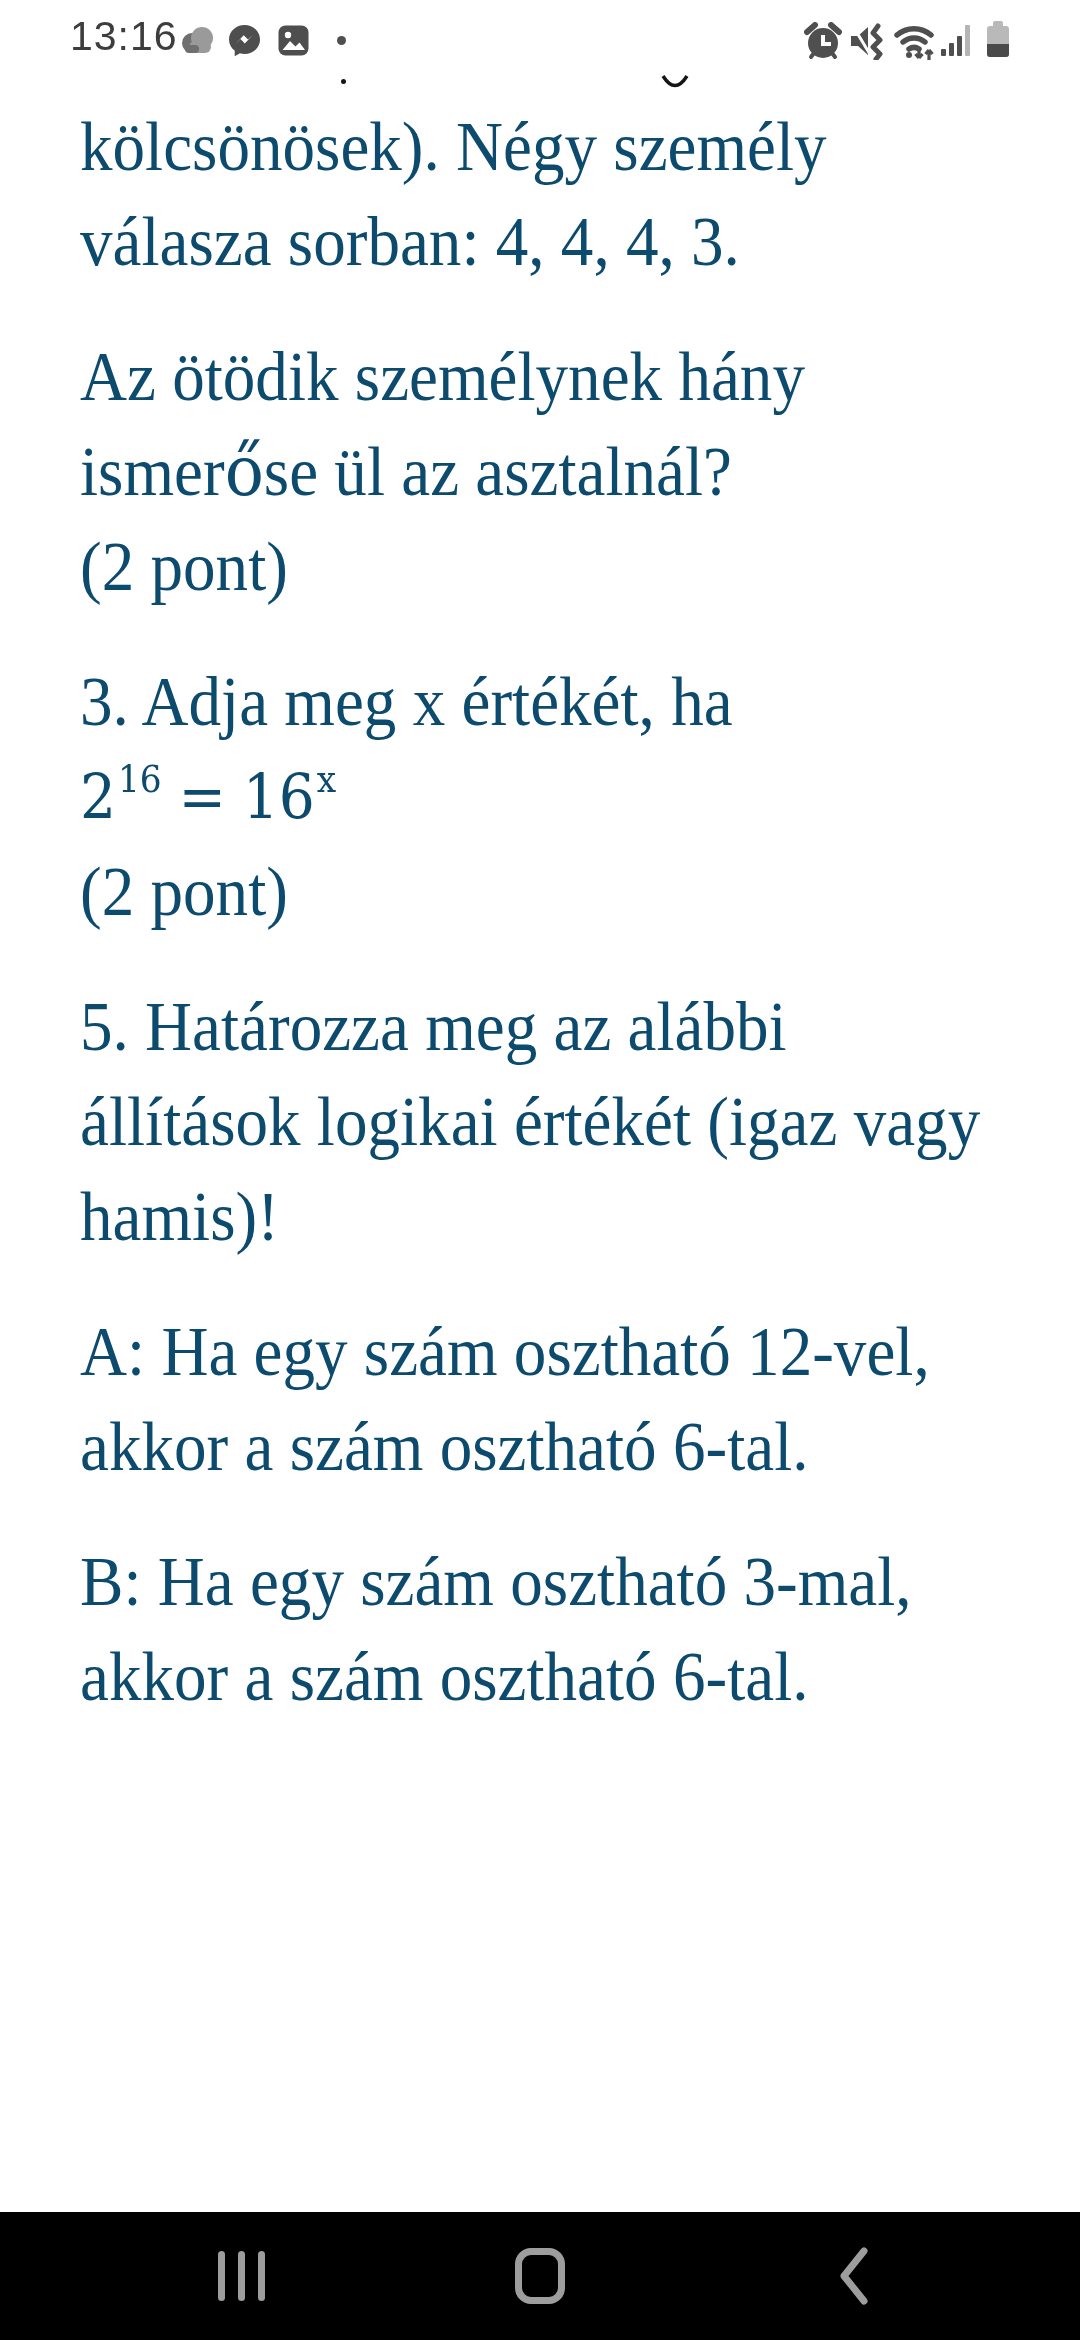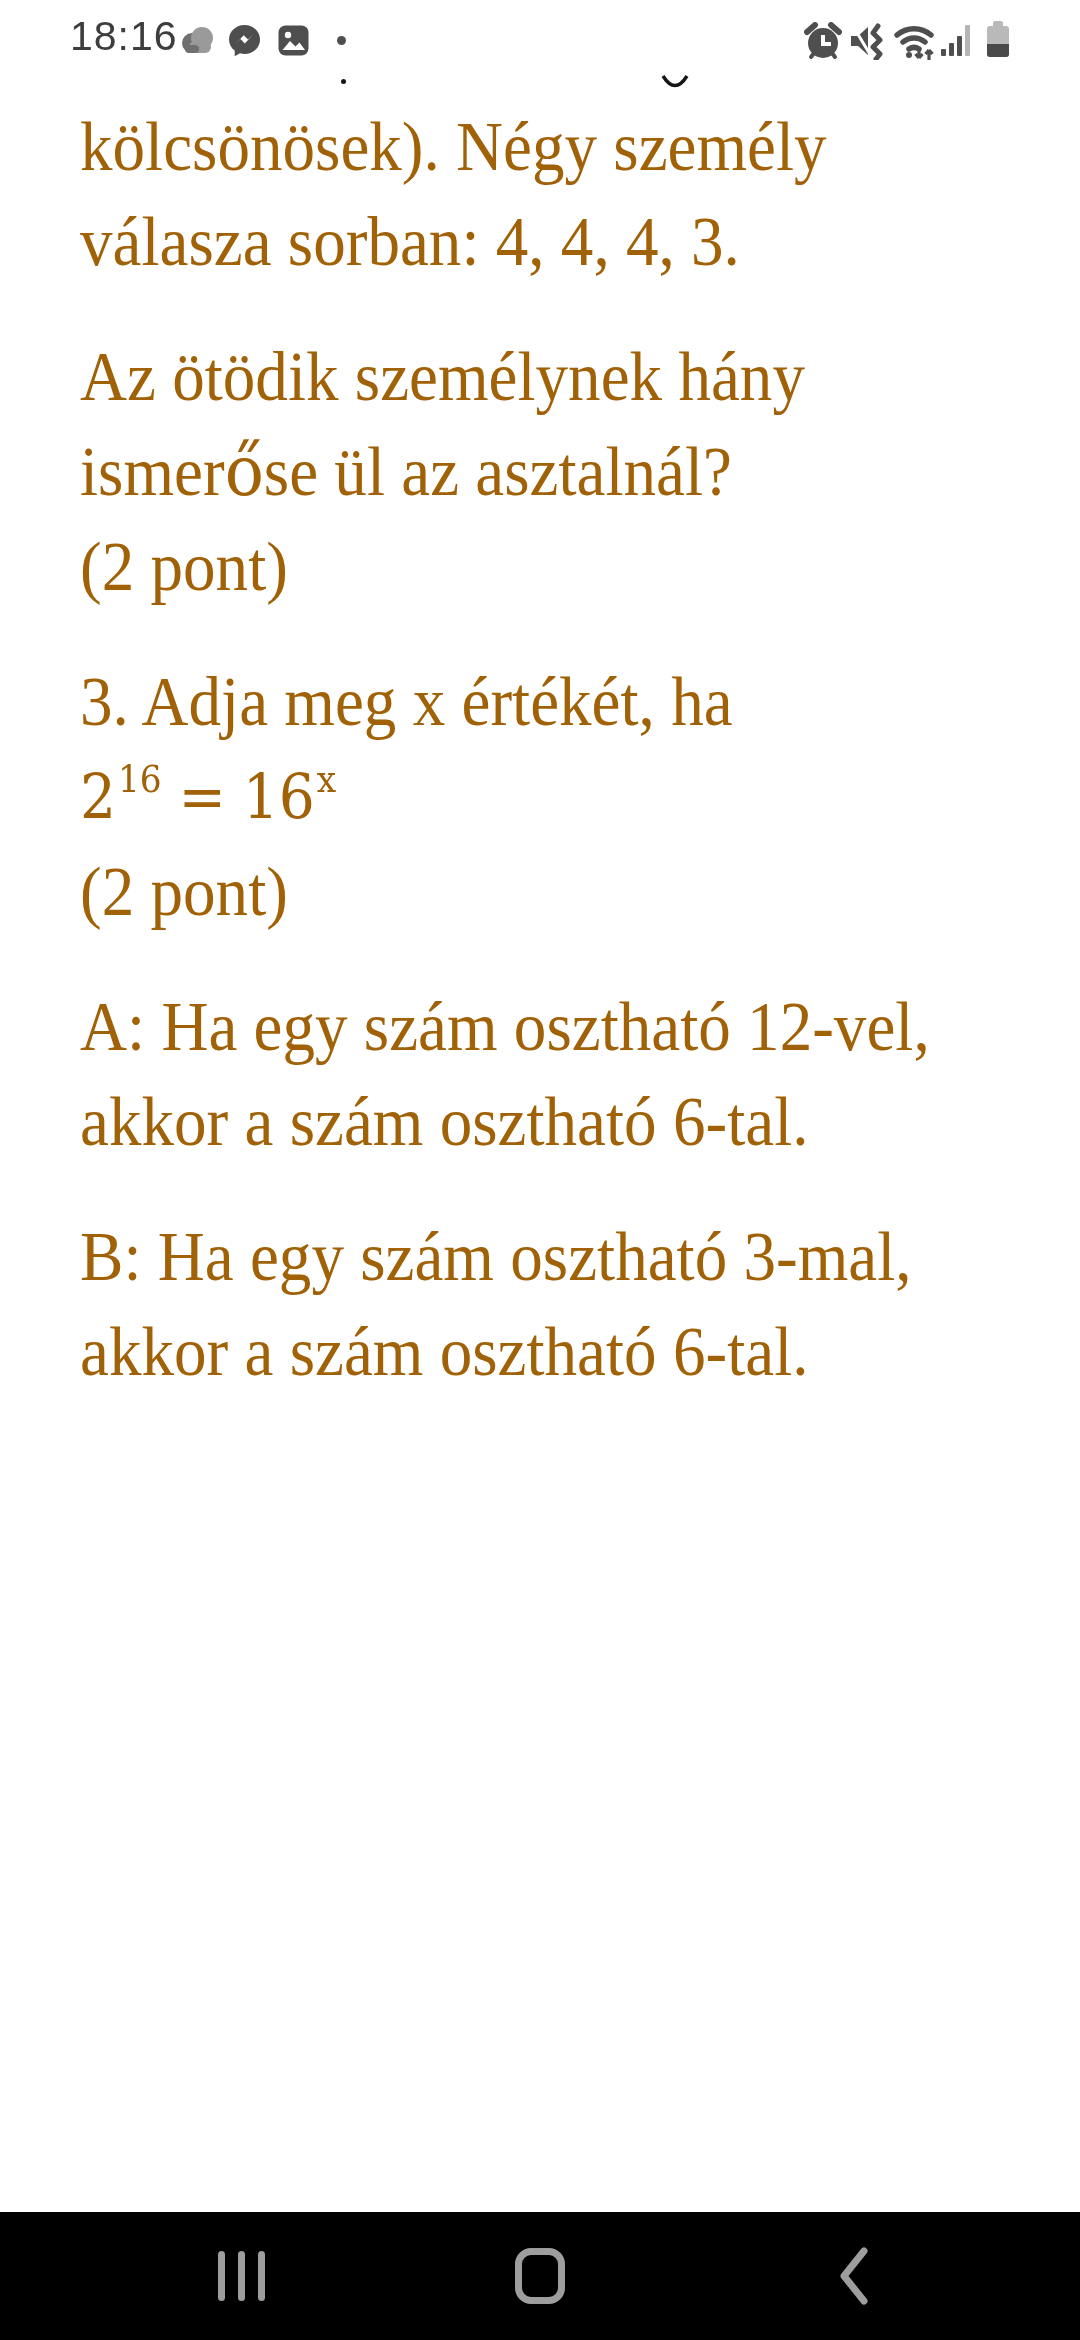--- a/index.html
+++ b/index.html
@@ -18,21 +18,21 @@
   .icon-alarm{left:804px;}
   .icon-mute{left:850px;}
   .icon-wifi{left:893px;}
   .icon-signal{left:941px;top:24px;}
   .battery{left:987px;top:21px;width:22px;}
   .battery .nub{width:10px;height:5px;margin:0 auto;background:#b9b9b9;border-radius:2px 2px 0 0;}
   .battery .body{width:22px;height:31px;background:#b9b9b9;border-radius:3px;overflow:hidden;position:relative;}
   .battery .fill{position:absolute;left:0;bottom:0;width:100%;height:13px;background:#4a4a4a;}
 
   
-  .doc{position:absolute;left:0;top:99px;width:1080px;color:#a16207;}
+  .doc{position:absolute;left:0;top:99px;width:1080px;color:#0c4a6e;}
   .para{margin:0 0 40px 80px;}
   .line{height:95px;line-height:95px;font-size:70px;white-space:nowrap;
         transform:scaleX(0.93);transform-origin:0 0;}
   .fallback{font-family:"DejaVu Serif",serif;}
   .spell{text-decoration:underline wavy #c2524e;text-decoration-thickness:2.5px;
          text-underline-offset:6px;}
   .eq{font-family:"DejaVu Serif",serif;font-size:61px;}
   .eq .sup{font-size:37px;position:relative;top:-26px;margin-left:2px;}
   .eq .eq-equals{margin:0 18px;}
 
@@ -49,21 +49,21 @@
   .btn-home{left:468px;width:144px;}
   .home-square{width:50px;height:56px;border:7px solid #9d9d9d;border-radius:16px;box-sizing:border-box;}
   .btn-back{left:782px;width:144px;}
 </style>
 </head>
 <body>
 
 <div class="screen">
 
   <header class="status-bar">
-    <span class="sb-time">18:16</span>
+    <span class="sb-time">13:16</span>
 
     <svg class="sb-icon icon-cloud" width="38" height="27" viewBox="0 0 38 27">
       <circle cx="12" cy="17" r="10" fill="#6f6f6f"></circle>
       <circle cx="22" cy="12" r="11" fill="#9a9a9a"></circle>
       <rect x="9" y="15" width="22" height="12" rx="6" fill="#9a9a9a"></rect>
       <rect x="5" y="19" width="14" height="8" rx="4" fill="#6f6f6f"></rect>
     </svg>
 
     <svg class="sb-icon icon-messenger" width="33" height="33" viewBox="0 0 33 33">
       <path d="M16.5 1C8 1 1 7.4 1 15.4c0 4.6 2.2 8.6 5.7 11.2v5.6l5.3-2.9c1.4.4 2.9.6 4.5.6 8.5 0 15.5-6.4 15.5-14.5S25 1 16.5 1z" fill="#4e4e4e"></path>
@@ -136,20 +136,25 @@
       <div class="line">(2 pont)</div>
     </div>
 
     <div class="para">
       <div class="line">3. Adja meg x értékét, ha</div>
       <div class="line eq"><span>2</span><span class="sup">16</span><span class="eq-equals">=</span><span>16</span><span class="sup">x</span></div>
       <div class="line">(2 pont)</div>
     </div>
 
 
+    <div class="para">
+      <div class="line">5. Határozza meg az alábbi</div>
+      <div class="line">állítások logikai értékét (igaz vagy</div>
+      <div class="line">hamis)!</div>
+    </div>
 
     <div class="para">
       <div class="line">A: Ha egy szám osztható 12-vel,</div>
       <div class="line">akkor a szám osztható 6-tal.</div>
     </div>
 
     <div class="para">
       <div class="line">B: Ha egy szám osztható 3-mal,</div>
       <div class="line">akkor a szám osztható 6-tal.</div>
     </div>

